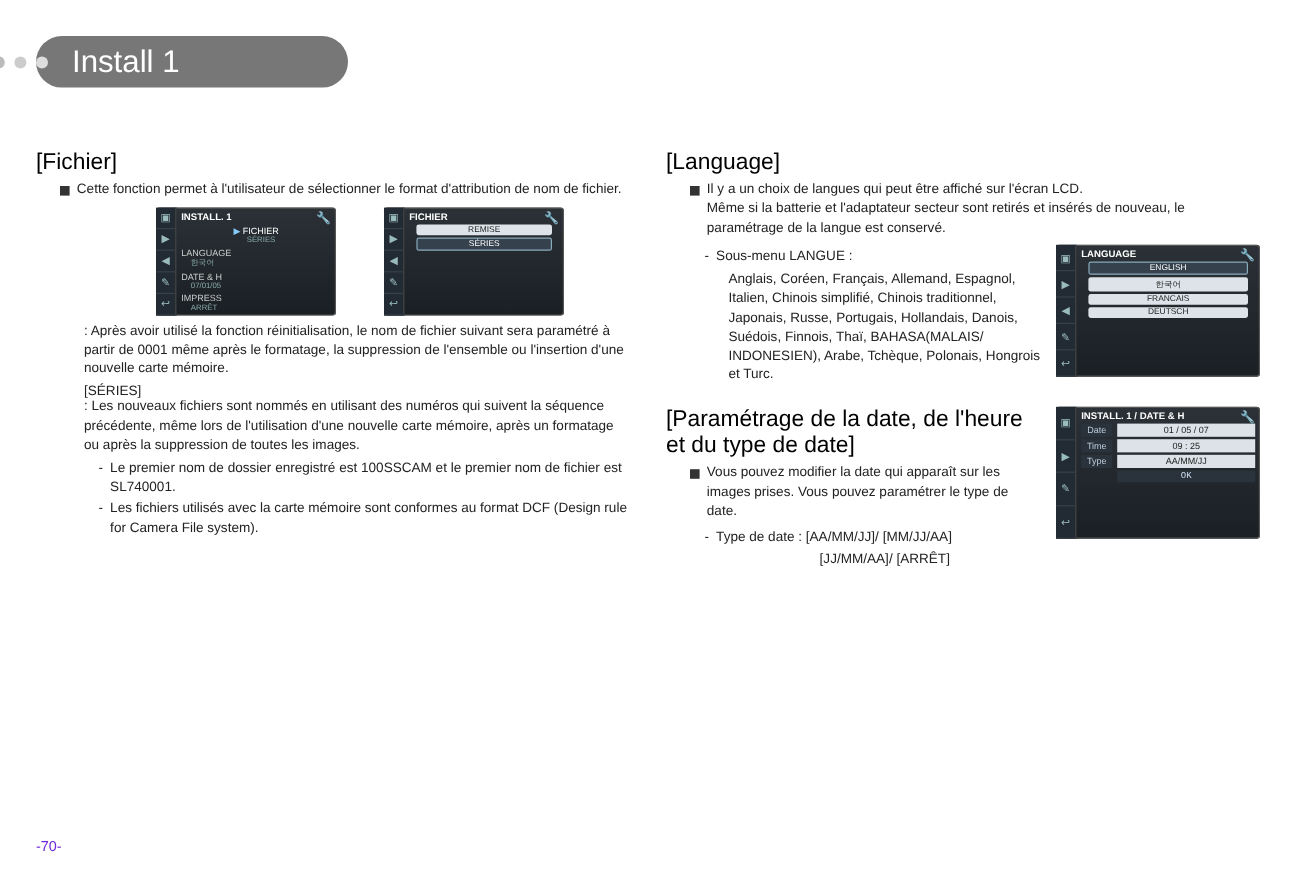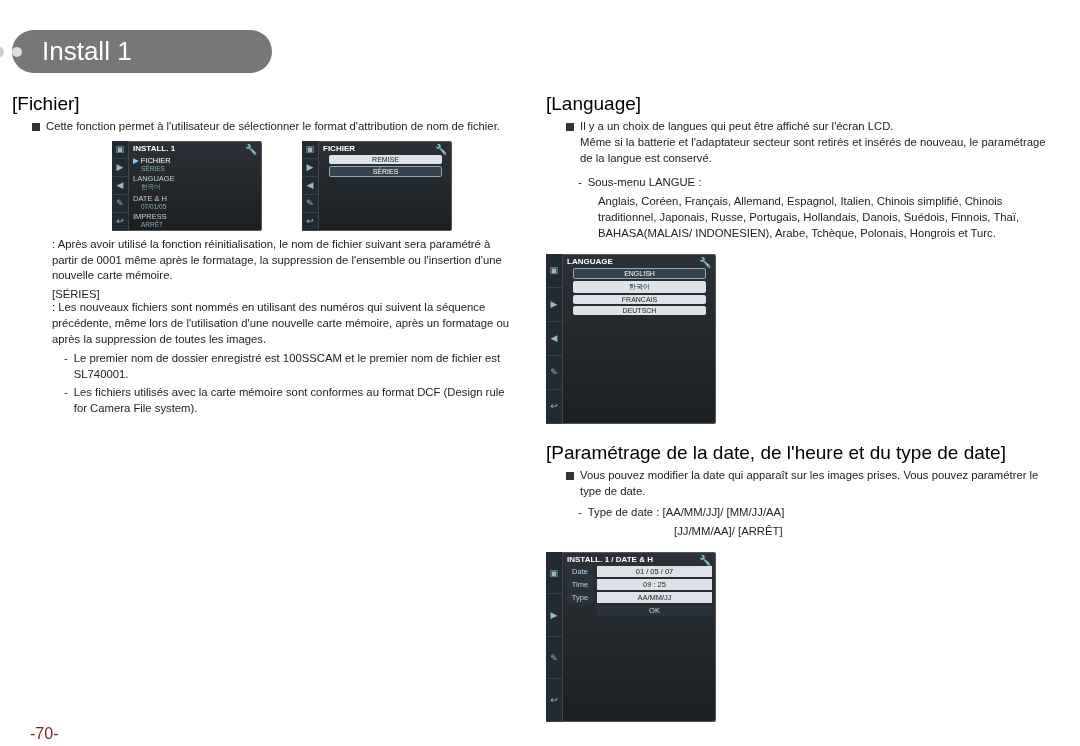--- a/index.html
+++ b/index.html
@@ -7,25 +7,26 @@
     padding: 0;
     background: #fff;
     font-family: Arial, Helvetica, sans-serif;
     font-size: 12px;
     color: #222;
     width: 1080px;
     height: 746px;
     position: relative;
   }
   .page {
-    padding: 30px 30px 20px 12px;
+    padding: 30px 30px 20px 30px;
     box-sizing: border-box;
     display: flex;
     flex-direction: column;
     height: 100%;
+    gap: 32px;
   }
   .title-wrap {
     position: relative;
     margin-bottom: 10px;
   }
   .title-pill {
     background: #777;
     color: #fff;
     font-size: 26px;
     padding: 6px 140px 6px 30px;
@@ -67,24 +68,24 @@
   .body-text { font-size: 11.3px; line-height: 1.4; }
   .blk { display:flex; gap:6px; margin:4px 0 6px 20px;}
   .sq { width:8px; height:8px; background:#333; margin-top:4px; flex:0 0 auto;}
   .indent1 { margin-left:40px; }
   .sub-label { margin-left:40px; margin-top:4px; font-size:11.3px;}
   .dash-item { display:flex; gap:6px; margin:3px 0 3px 40px; font-size:11.3px; line-height:1.4;}
   .dash-item:before { content:"-"; flex:0 0 auto; margin-left:12px;}
 
   .page-num {
     position:absolute;
-    bottom:3px;
+    bottom:34px;
     left:30px;
-    font-size:16px;
-    color:#7f1d1d;
+    font-size:12px;
+    color:#6d28d9;
   }
 
   
   .lcd {
     background: linear-gradient(#2b3136,#1a1f24);
     border-radius:3px;
     color:#ddd;
     font-size:8px;
     display:flex;
     position:relative;
@@ -116,21 +117,21 @@
     color:#fff;
     margin-bottom:2px;
     display:flex;
     justify-content:space-between;
   }
   .lcd .row {
     font-size:7.5px;
     padding:1px 0;
     color:#ccc;
   }
-  .lcd .row.sel { color:#fff; }
+  .lcd .row.sel { color:#fff;text-align:center; }
   .lcd .row .tri { color:#8cf; margin-right:2px;}
   .lcd .subv { color:#8aa; font-size:6.5px; margin-left:8px;}
   .lcd .pill {
     background:#dde3e8;
     color:#222;
     border-radius:2px;
     text-align:center;
     padding:1px 0;
     margin:2px 6px;
     font-size:7px;
@@ -163,21 +164,21 @@
     flex:1;
     text-align:center;
     padding:1px 2px;
   }
   .lcd .wrench {
     position:absolute;
     top:3px; right:4px;
     font-size:10px;
     color:#8aa;
   }
-  .right-stack { display:flex; gap:12px;flex-direction:column; }
+  .right-stack { display:flex; gap:12px; }
   .right-stack .text { flex:1;}
 </style>
 </head>
 <body>
 
 <div class="page">
 
   <div class="title-wrap">
     <div class="title-pill">
       <span class="title-dots">
@@ -323,21 +324,21 @@
             <div class="field-row">
               <div class="lbl">Time</div>
               <div class="val">09  :  25</div>
             </div>
             <div class="field-row">
               <div class="lbl">Type</div>
               <div class="val">AA/MM/JJ</div>
             </div>
             <div class="field-row">
               <div class="lbl" style="background:transparent;"></div>
-              <div class="val" style="background:#2a333c;color:#cde;">OK</div>
+              <div class="val" style="background:#2a333c;color:#cde;font-family:Liberation Mono, monospace;">OK</div>
             </div>
           </div>
         </div>
       </div>
 
     </div>
   </div>
 
   <div class="page-num">-70-</div>
 </div>

